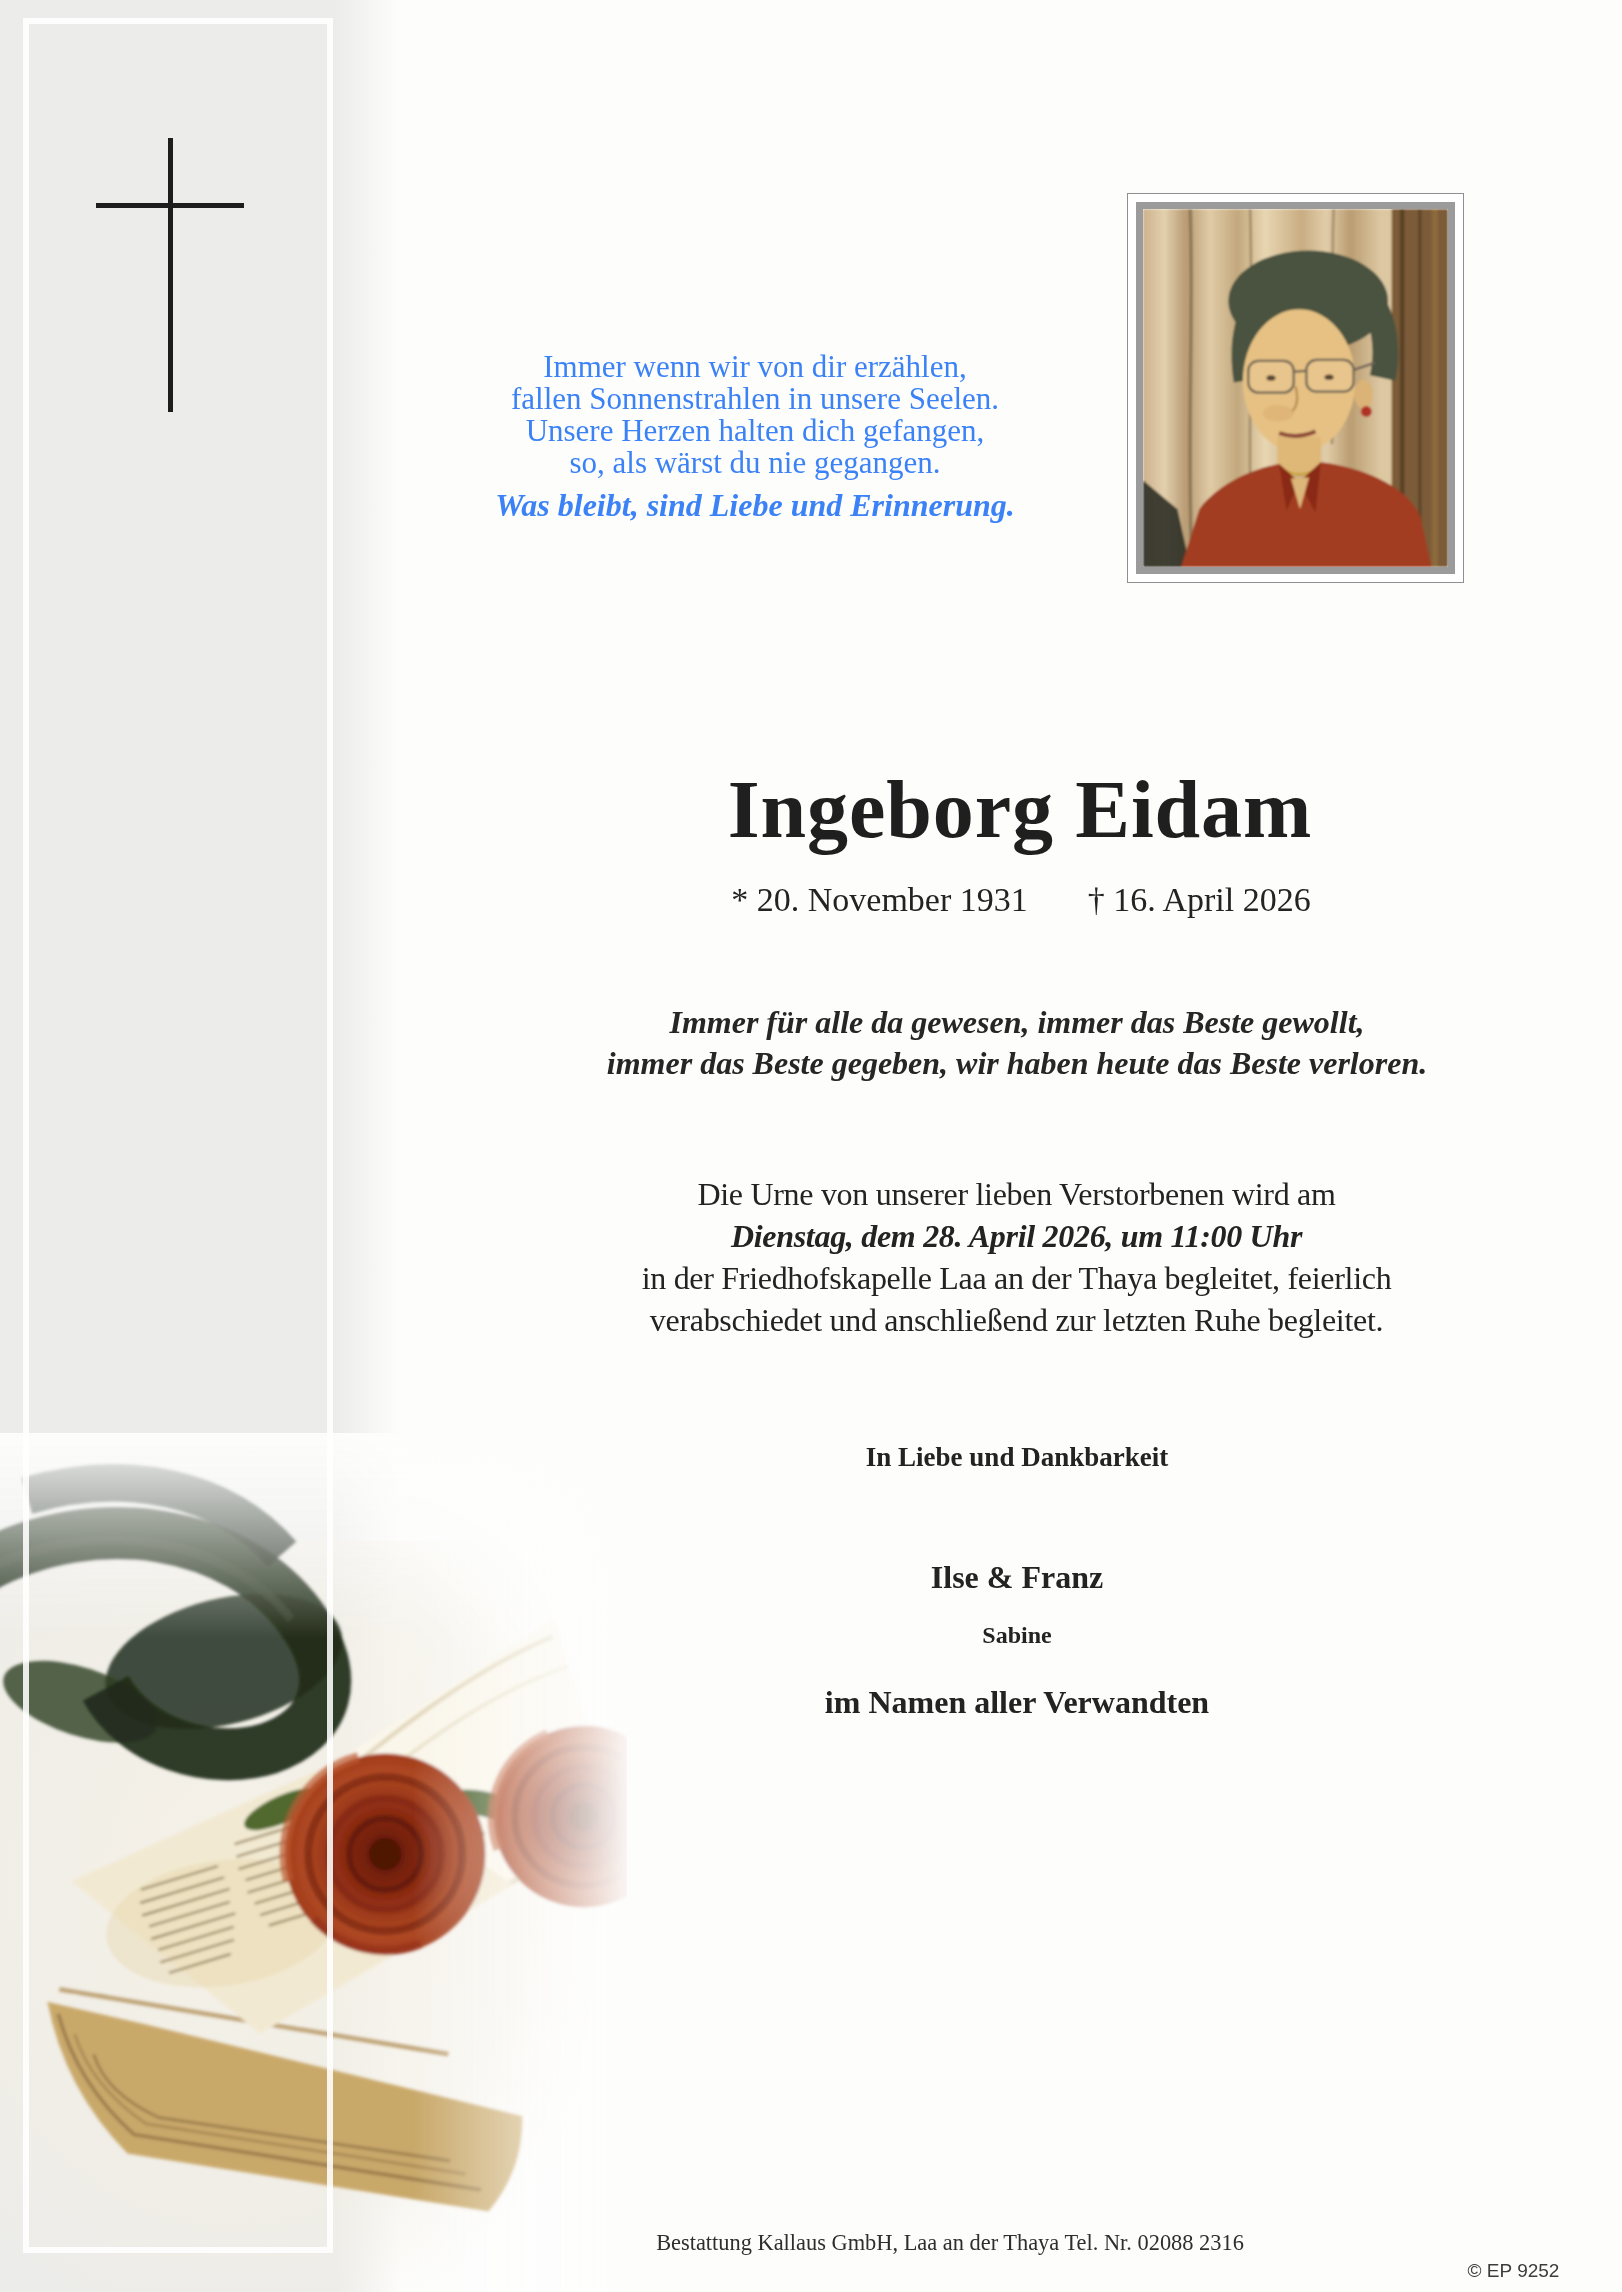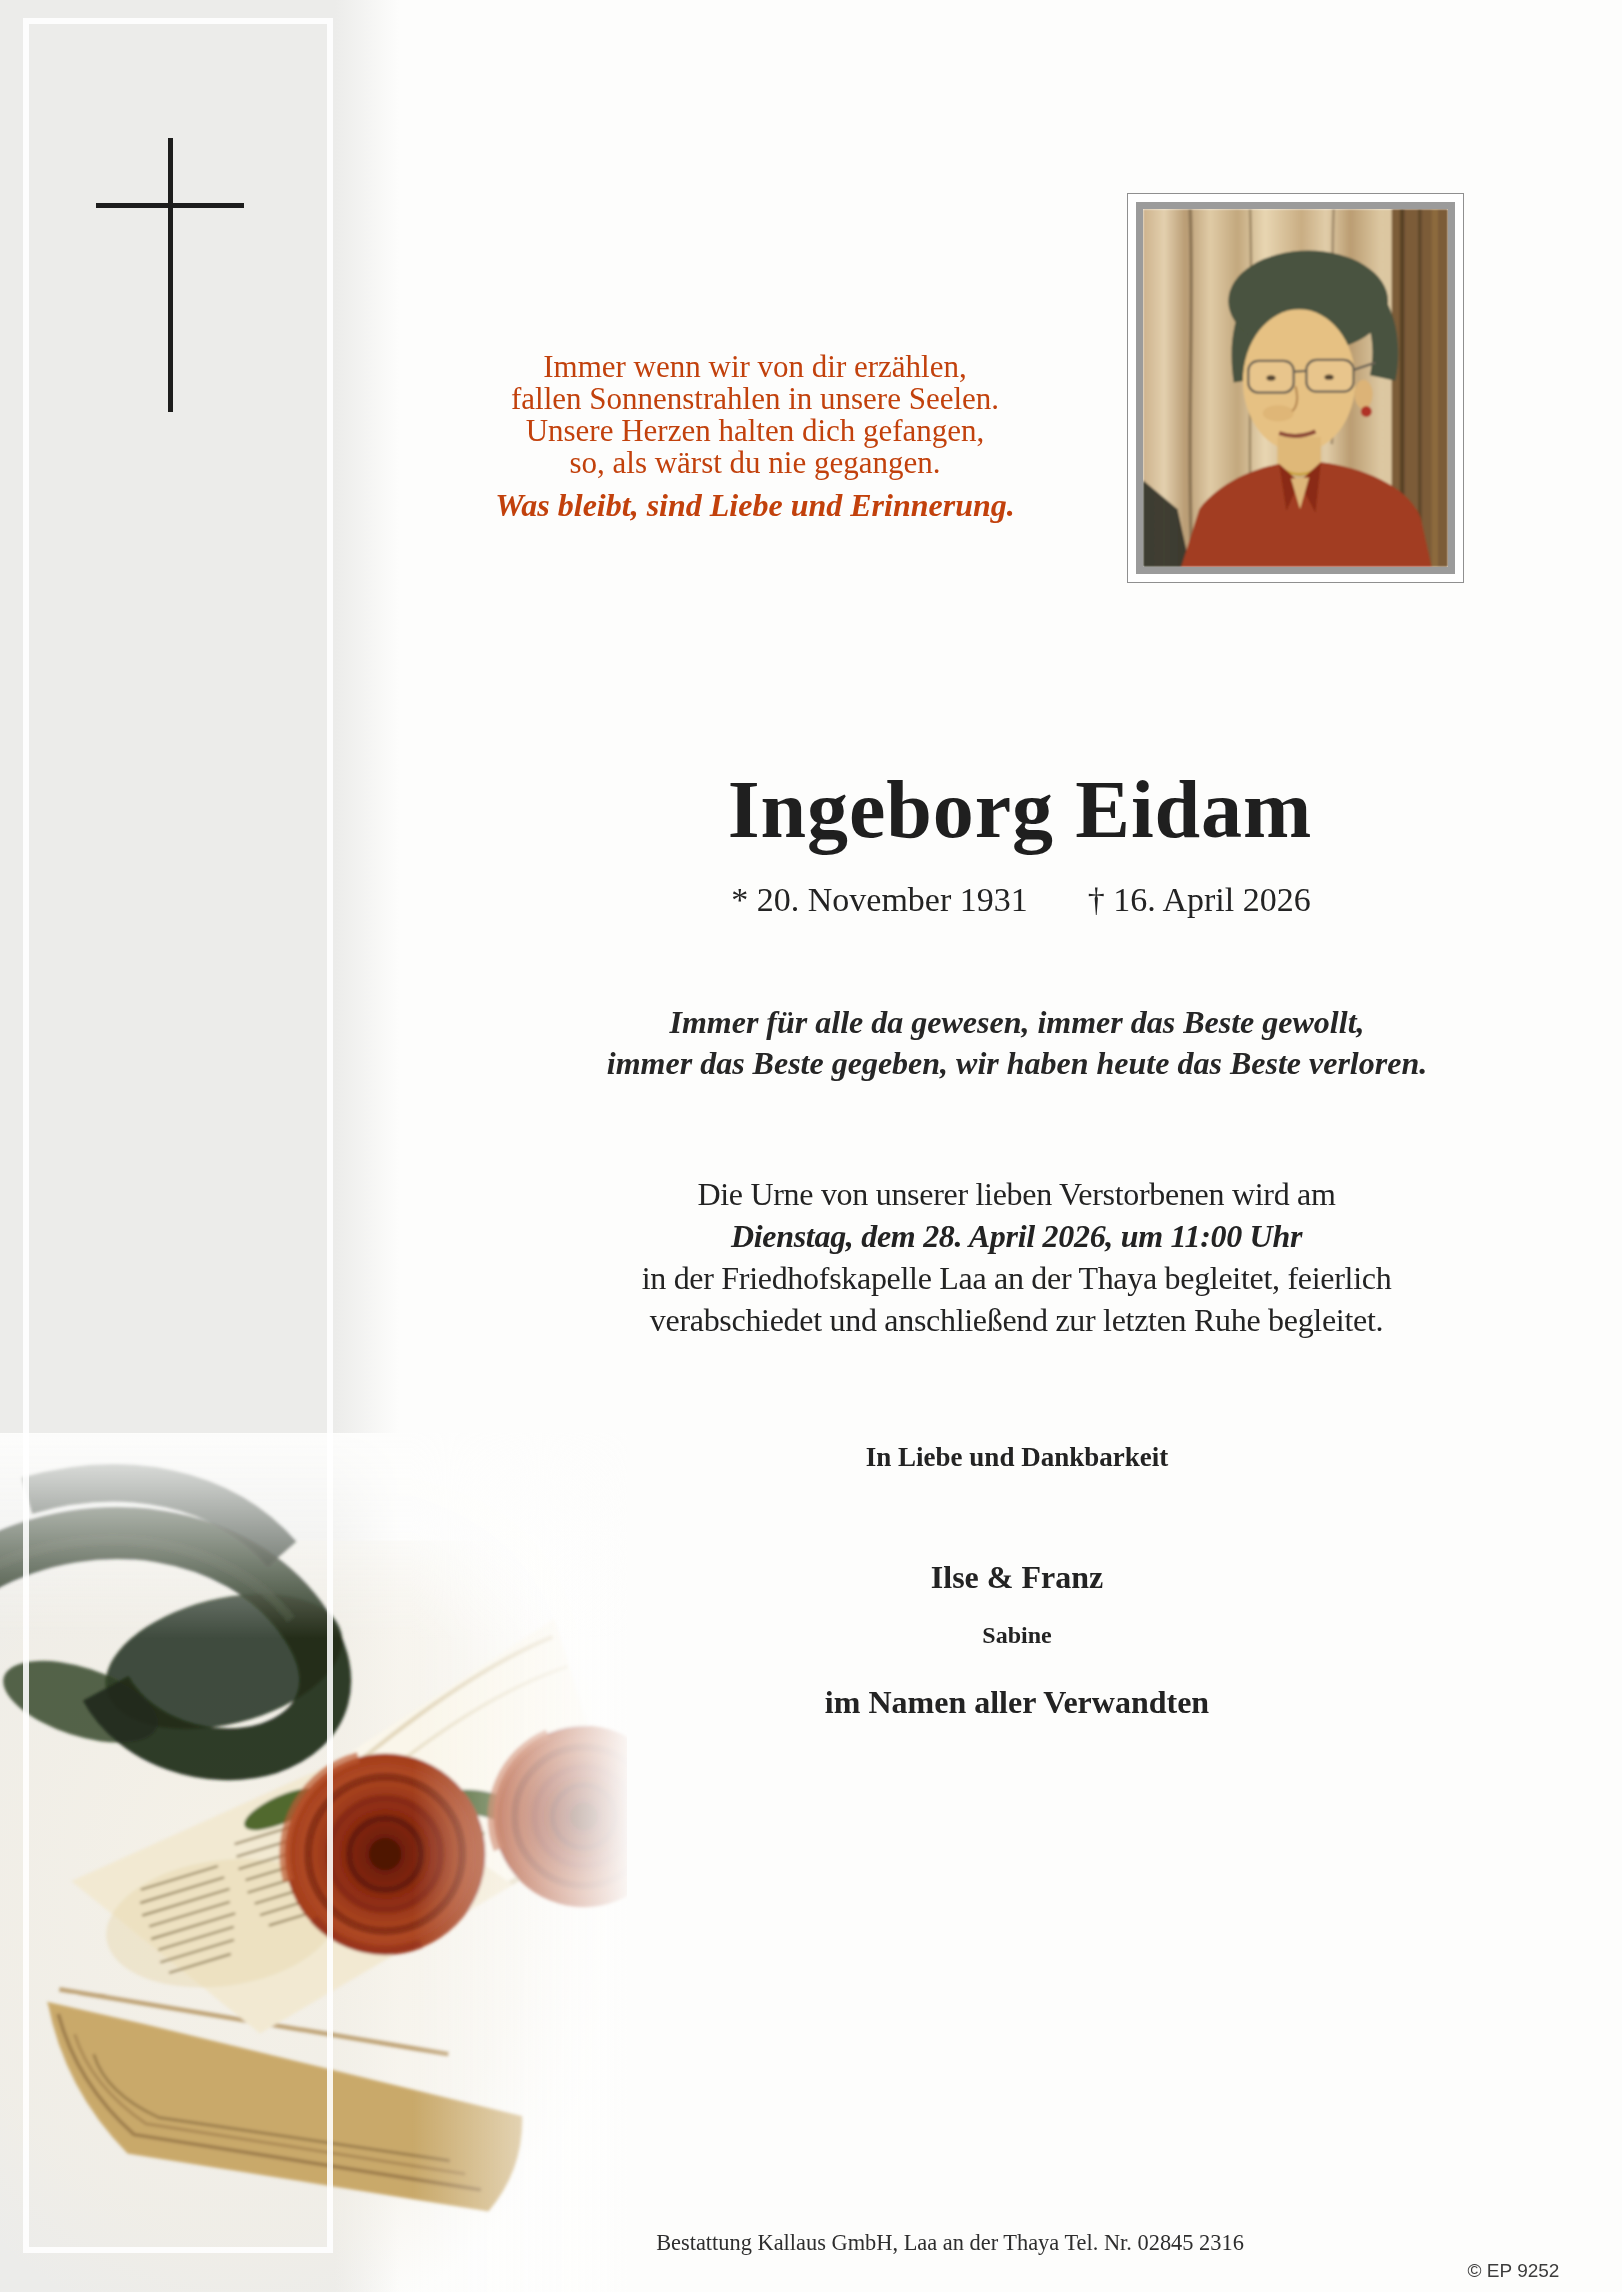--- a/index.html
+++ b/index.html
@@ -26,21 +26,21 @@
   .photo{
     position:absolute;left:1127px;top:193px;width:337px;height:390px;z-index:3;
     border:1.8px solid #8f8f8f;background:#ffffff;padding:8px;box-sizing:border-box;
   }
   .photo .inner{width:100%;height:100%;border:7.2px solid #9b9b9b;box-sizing:border-box;overflow:hidden;}
   .photo svg{display:block;width:100%;height:100%;}
   
   .bookart{position:absolute;left:0px;top:1433px;width:627px;height:860px;z-index:2;}
   
   .txt{position:absolute;text-align:center;z-index:4;white-space:nowrap;}
-  .poem{left:397px;top:351px;width:716px;font-size:31px;line-height:32px;color:#c2410c;}
+  .poem{left:397px;top:351px;width:716px;font-size:31px;line-height:32px;color:#3b82f6;}
   .poem .emph{margin-top:9.9px;font-style:italic;font-weight:bold;font-size:32px;}
   .name{left:662px;top:765px;width:716px;font-size:82px;line-height:90px;font-weight:bold;color:#1f1f1f;letter-spacing:0.9px;}
   .dates{left:663px;top:879px;width:716px;font-size:34px;line-height:41px;display:flex;justify-content:center;gap:60px;}
   .quote{left:569px;top:1002px;width:896px;font-size:32px;line-height:41px;font-style:italic;font-weight:bold;color:#262626;}
   .announce{left:524px;top:1173px;width:985px;font-size:32px;line-height:42px;letter-spacing:-0.3px;}
   .announce .when{font-style:italic;font-weight:bold;}
   .closing-heading{left:659px;top:1442px;width:716px;font-size:27px;font-weight:bold;}
   .mourner1{left:659px;top:1559px;width:716px;font-size:32px;font-weight:bold;}
   .mourner2{left:659px;top:1622px;width:716px;font-size:24px;font-weight:bold;}
   .mourner3{left:659px;top:1684px;width:716px;font-size:32px;font-weight:bold;}
@@ -254,17 +254,17 @@
     <div class="when">Dienstag, dem 28. April 2026, um 11:00 Uhr</div>
     <div>in der Friedhofskapelle Laa an der Thaya begleitet, feierlich</div>
     <div>verabschiedet und anschließend zur letzten Ruhe begleitet.</div>
   </div>
 
   <div class="txt closing-heading">In Liebe und Dankbarkeit</div>
   <div class="txt mourner1">Ilse &amp; Franz</div>
   <div class="txt mourner2">Sabine</div>
   <div class="txt mourner3">im Namen aller Verwandten</div>
 
-  <div class="txt footer">Bestattung Kallaus GmbH, Laa an der Thaya Tel. Nr. 02845 2316</div>
+  <div class="txt footer">Bestattung Kallaus GmbH, Laa an der Thaya Tel. Nr. 02088 2316</div>
   <div class="txt copyright">© EP 9252</div>
 
 </div>
 
 
 </body></html>

